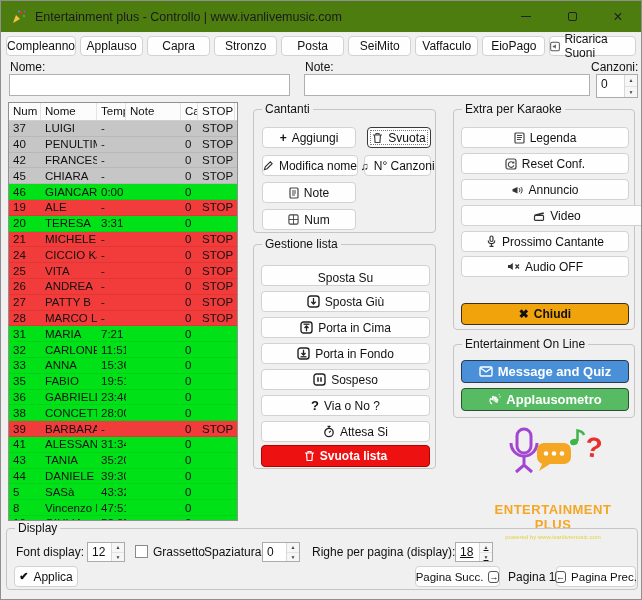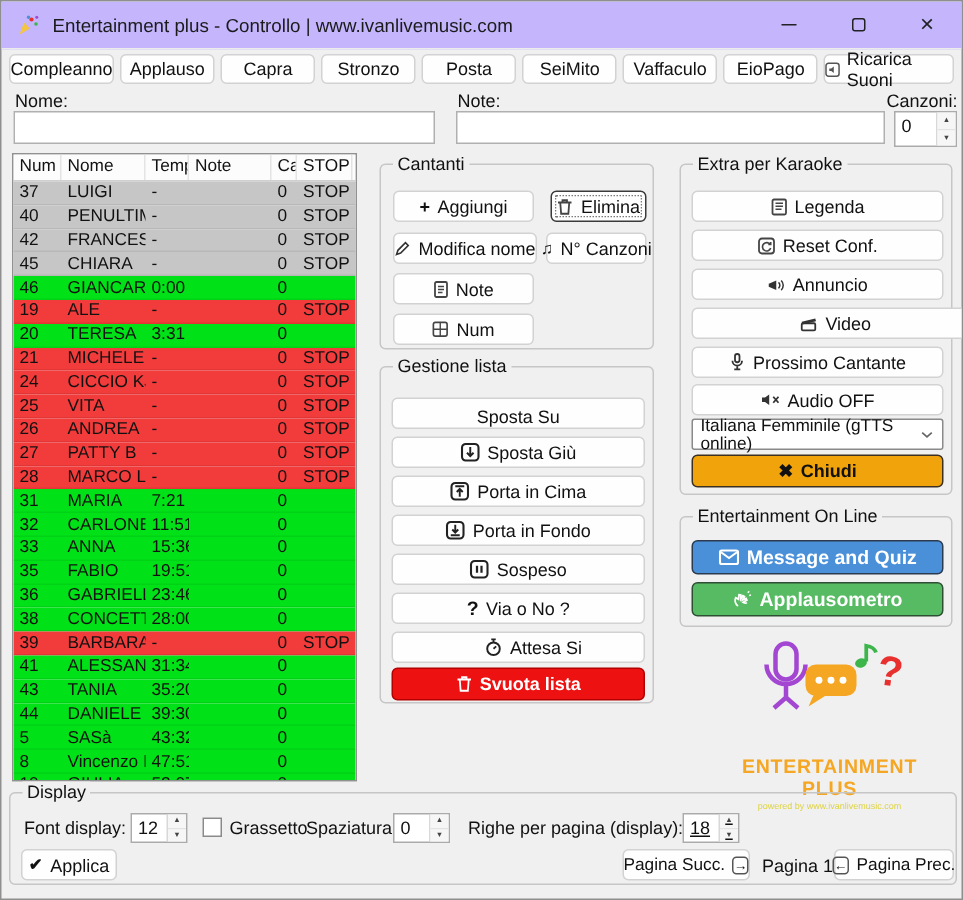--- a/index.html
+++ b/index.html
@@ -1,21 +1,21 @@
 <!DOCTYPE html>
 <html><head>
 <meta charset="utf-8">
 <style>
   * { margin:0; padding:0; box-sizing:border-box; }
   html,body { background:#d9d9d9; font-family:"Liberation Sans", sans-serif; }
   .window { position:relative; width:642px; height:600px; background:#f0f0f0;
             border:1px solid #8f8f8f; overflow:hidden; color:#111; }
 
   
-  .titlebar { position:absolute; top:0; left:0; right:0; height:32px; background:#c4b5fd;
+  .titlebar { position:absolute; top:0; left:0; right:0; height:32px; background:#4d7c0f;
               display:flex; align-items:center; border-bottom:1px solid #ececec; }
   .app-icon { width:16px; height:16px; margin-left:10px; }
   .title-text { margin-left:8px; font-size:12.5px; color:#1b1b1b; }
   .win-controls { margin-left:auto; display:flex; height:100%; }
   .win-btn { width:46px; height:100%; display:flex; align-items:center; justify-content:center;
              color:#222; font-size:13px; }
   .glyph-min { width:10px; height:1px; background:#222; display:block; }
   .glyph-max { width:9px; height:9px; border:1px solid #222; border-radius:2px; display:block; }
   .glyph-close { font-size:16px; line-height:1; }
 
@@ -379,21 +379,21 @@
   <div class="group" style="left:252px; top:108px; width:183px; height:124px;">
     <span class="group-label">Cantanti</span>
     <div class="btn" style="left:8px; top:17px; width:94px; height:21px;">
       <span class="glyph">+</span>
       <span>Aggiungi</span>
     </div>
     <div class="btn focused" style="left:113px; top:17px; width:64px; height:21px;">
       <svg class="ico" width="11" height="12" viewBox="0 0 11 12">
         <path d="M1 3h9M4 3V1.5h3V3M2.5 3l.6 7.5h4.8L8.5 3" fill="none" stroke="#444" stroke-width="1.2"></path>
       </svg>
-      <span>Elimina</span>
+      <span>Svuota</span>
     </div>
     <div class="btn" style="left:8px; top:45px; width:96px; height:21px;">
       <svg class="ico" width="11" height="11" viewBox="0 0 12 12">
         <path d="M1.5 10.5l1-3 5.5-5.5 2 2L4.5 9.5l-3 1z" fill="none" stroke="#333" stroke-width="1.2"></path>
       </svg>
       <span>Modifica nome</span>
     </div>
     <div class="btn" style="left:110px; top:45px; width:67px; height:21px;">
       <span class="glyph" style="font-size:11px;">♫</span>
       <span>N° Canzoni</span>
@@ -510,26 +510,20 @@
         <path d="M2.3 5.5a3.2 3.2 0 0 0 6.4 0M5.5 9v2M3.5 11.3h4" fill="none" stroke="#333" stroke-width="1.2"></path>
       </svg>
       <span>Prossimo Cantante</span>
     </div>
     <div class="btn" style="left:7px; top:146px; width:168px; height:21px;">
       <svg class="ico" width="13" height="11" viewBox="0 0 13 11">
         <path d="M1 4v3h2l2.8 2V2L3 4H1z" fill="#333"></path>
         <path d="M8.5 3.5l3.5 4M12 3.5l-3.5 4" stroke="#333" stroke-width="1.2"></path>
       </svg>
       <span>Audio OFF</span>
-    </div>
-    <div class="combo" style="left:7px; top:169px; width:168px; height:21px;">
-      <span>Italiana Femminile (gTTS online)</span>
-      <svg class="chev" width="9" height="6" viewBox="0 0 10 6">
-        <path d="M1 1l4 3.6L9 1" fill="none" stroke="#666" stroke-width="1.4"></path>
-      </svg>
     </div>
     <div class="btn orange-btn" style="left:7px; top:193px; width:168px; height:22px;">
       <span class="glyph" style="font-size:12px;">✖</span>
       <span>Chiudi</span>
     </div>
   </div>
 
   <div class="group" style="left:452px; top:343px; width:182px; height:74px;">
     <span class="group-label">Entertainment On Line</span>
     <div class="btn blue-btn" style="left:7px; top:15px; width:168px; height:23px;">

